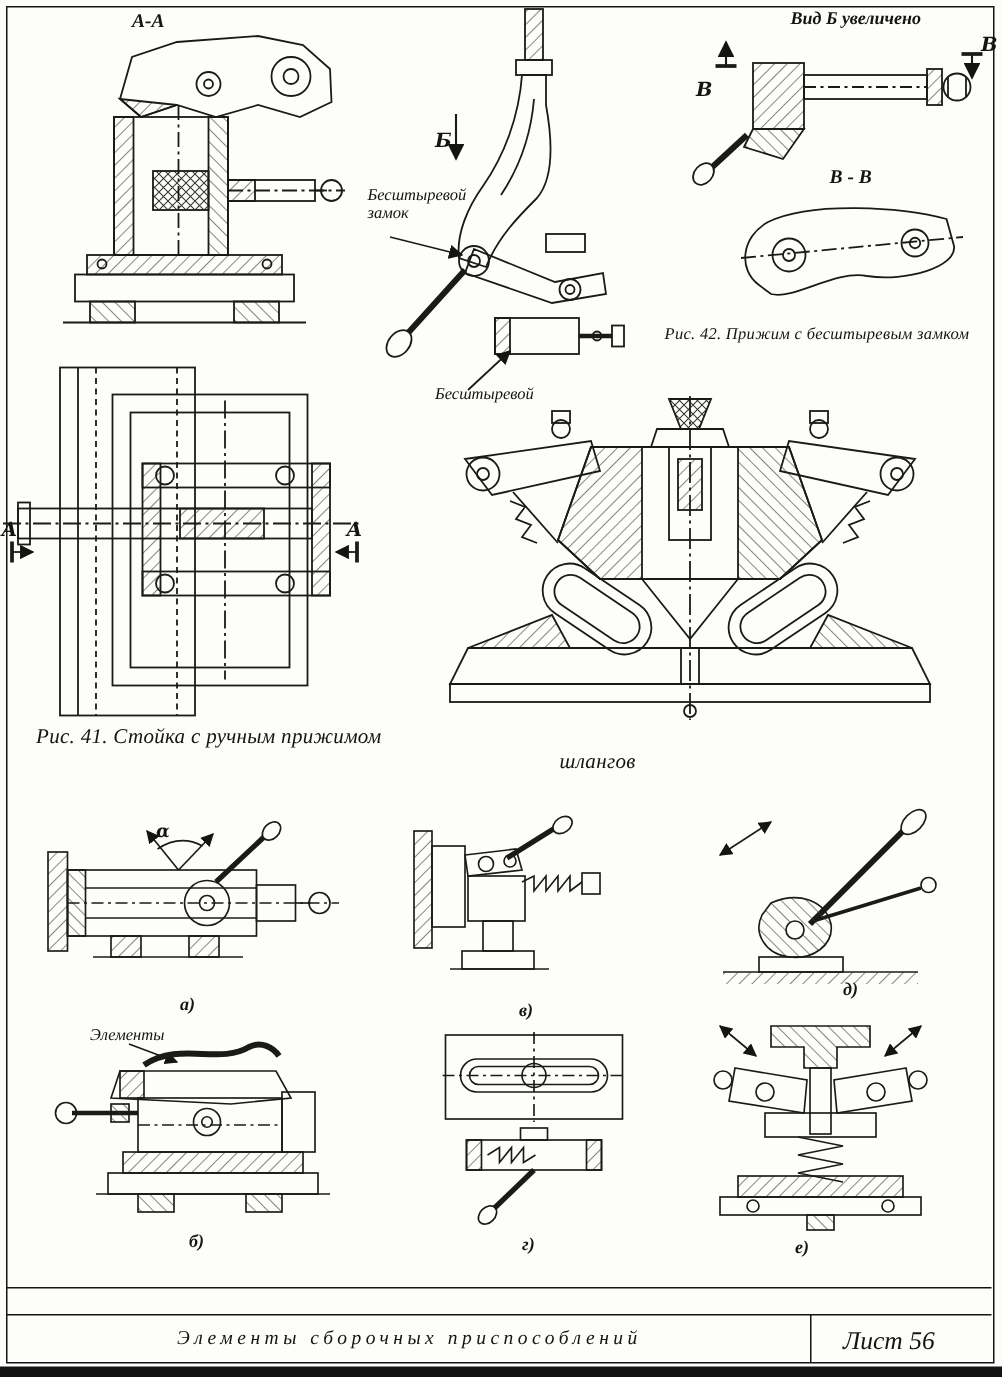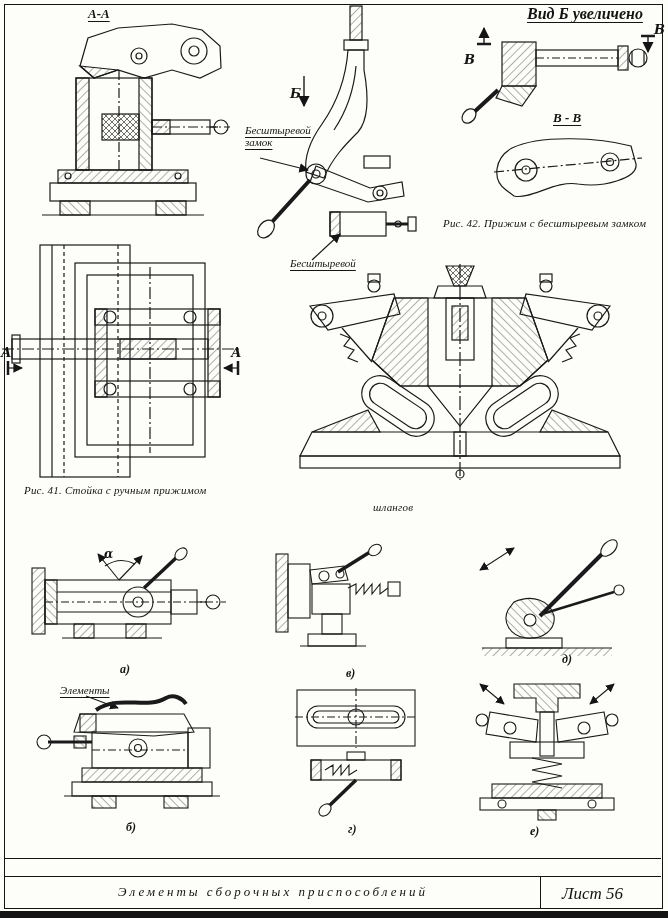--- a/index.html
+++ b/index.html
@@ -1,22 +1,22 @@
 <!DOCTYPE html>
 <html><head>
 <meta charset="utf-8">
 <style>
   html,body{margin:0;padding:0;background:#e8e8e4;}
   .page{position:relative;width:668px;height:918px;background:#fdfdfa;overflow:hidden;
         font-family:"Liberation Serif","DejaVu Serif",serif;color:#141414;}
   .frame{position:absolute;left:4px;top:4px;width:657px;height:903px;border:1.6px solid #141414;}
   .abs{position:absolute;}
   .lbl{font-style:italic;font-weight:bold;font-size:13px;white-space:nowrap;}
-  .ul{text-decoration:underline;text-underline-offset:3px;}
-  .cap{font-style:italic;font-size:11px;white-space:nowrap;letter-spacing:.2px;}
+  .ul{text-underline-offset:3px;}
+  .cap{font-style:italic;font-size:14px;white-space:nowrap;letter-spacing:.2px;}
   .small-lbl{font-style:italic;font-size:11px;line-height:12px;white-space:nowrap;}
   .sub{font-style:italic;font-size:12px;font-weight:bold;}
   svg{position:absolute;overflow:visible;}
   svg text{font-family:"DejaVu Serif","Liberation Serif",serif;font-style:italic;font-weight:bold;
            font-size:13px;fill:#141414;}
   .footer-line{position:absolute;left:4px;width:657px;border-top:1.4px solid #141414;}
   .vline{position:absolute;border-left:1.4px solid #141414;}
   .scanbar{position:absolute;left:0;top:911px;width:668px;height:7px;background:#141414;}
 </style>
 </head>
@@ -130,21 +130,21 @@
     </g>
     <text x="40" y="92">Б</text>
   </svg>
 
   <div class="abs small-lbl ul" style="left:245px;top:124px;">
     <span style="display:block;">Бесштыревой</span>
     <span style="display:block;">замок</span>
   </div>
   <span class="abs small-lbl ul" style="left:290px;top:257px;">Бесштыревой</span>
 
-  <span class="abs lbl ul" style="left:527px;top:5px;font-size:16px;">Вид Б увеличено</span>
+  <span class="abs lbl ul" style="left:527px;top:5px;font-size:12px;">Вид Б увеличено</span>
 
   <svg class="abs" style="left:462px;top:20px;" width="202" height="100" viewBox="0 0 202 100">
     <g stroke="#1a1a1a" stroke-width="1.2" fill="none">
       <line x1="22" y1="24" x2="22" y2="8" stroke-width="1.4" marker-end="url(#ar)"></line>
       <line x1="15" y1="24" x2="29" y2="24" stroke-width="2.5"></line>
       <line x1="186" y1="16" x2="186" y2="32" stroke-width="1.4" marker-end="url(#ar)"></line>
       <line x1="179" y1="16" x2="193" y2="16" stroke-width="2.5"></line>
       <rect x="40" y="22" width="34" height="44" fill="url(#h1)"></rect>
       <polygon points="40,66 74,66 60,86 34,78" fill="url(#h2)"></polygon>
       <line x1="36" y1="70" x2="10" y2="94" stroke-width="4"></line>

